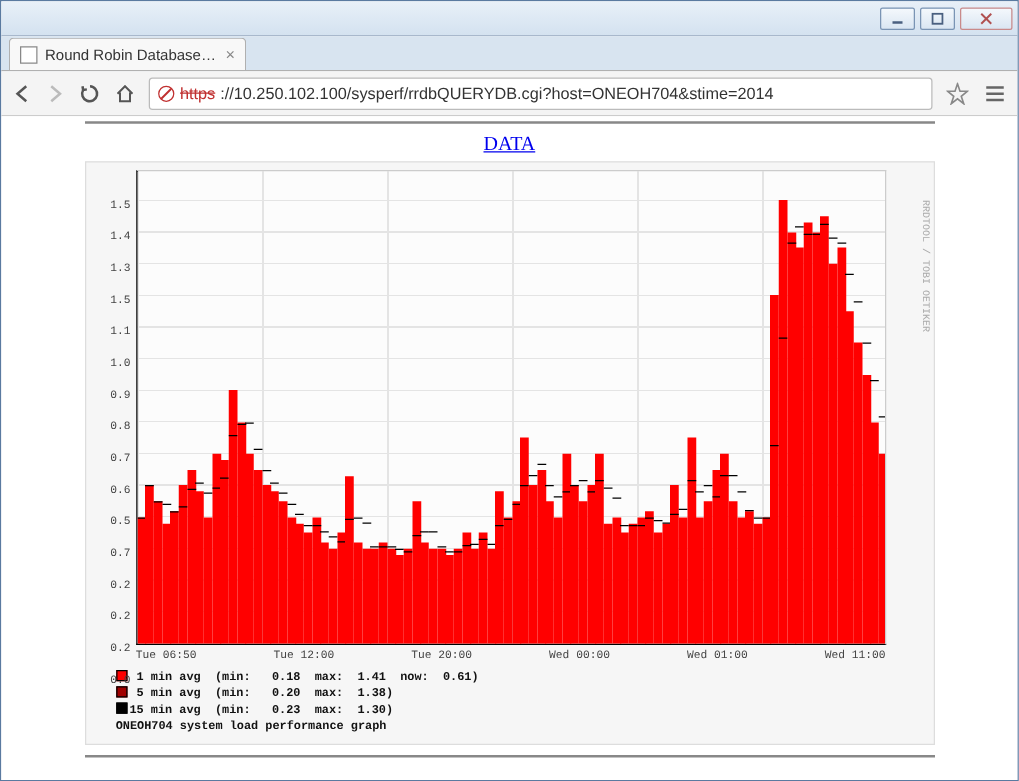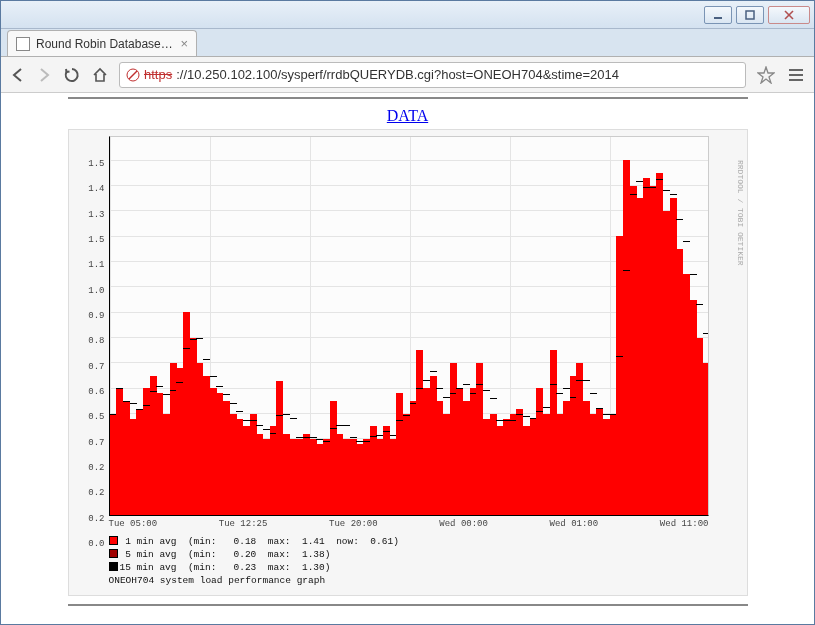--- a/index.html
+++ b/index.html
@@ -88,21 +88,21 @@
       repeating-linear-gradient(to right, #e4e4e4 0, #e4e4e4 1px, transparent 1px, transparent 100px),
       repeating-linear-gradient(to top, #e4e4e4 0, #e4e4e4 1px, transparent 1px, transparent 25.3px),
       #fcfcfc;
     border-left: 1px solid #000; border-bottom: 1px solid #000;
     border-top: 1px solid #ccc; border-right:1px solid #ccc;
     overflow: hidden;
   }
   .area-red { position:absolute; bottom:0; background:#ff0000; }
   .line-dark { position:absolute; bottom:0; border-top:1px solid #000; background:transparent; }
   .x-axis { margin-left:34px; width:600px; display:flex; justify-content:space-between; font-size:9px; color:#444; margin-top:3px;}
-  .legend { margin-top:6px; margin-left:34px; font-size:9.5px; line-height:13px; color:#111; white-space:pre; }
+  .legend { margin-top:6px; margin-left:18px; font-size:9.5px; line-height:13px; color:#111; white-space:pre;font-weight:bold; }
   .sw { display:inline-block; width:9px; height:9px; margin-right:2px; vertical-align:-1px; border:1px solid #000;}
   .sw.red { background:#f00; }
   .sw.dred { background:#a00000; }
   .sw.blk { background:#000; }
   .hr-bot { border-top: 2px solid #888; margin-top: 8px; }
   .watermark {
     position:absolute; right:2px; top:30px;
     writing-mode: vertical-rl; font-size:8px; color:#aaa;
   }
   .red-arrow {
@@ -426,22 +426,22 @@
             <div class="line-dark" style="left: 573.333px; width: 7.16667px; height: 274.444px;"></div>
             <div class="area-red" style="left: 580px; width: 7.16667px; height: 215.333px;"></div>
             <div class="line-dark" style="left: 580px; width: 7.16667px; height: 240.667px;"></div>
             <div class="area-red" style="left: 586.667px; width: 7.16667px; height: 177.333px;"></div>
             <div class="line-dark" style="left: 586.667px; width: 7.16667px; height: 211.111px;"></div>
             <div class="area-red" style="left: 593.333px; width: 7.16667px; height: 152px;"></div>
             <div class="line-dark" style="left: 593.333px; width: 7.16667px; height: 181.556px;"></div>
           </div>
       </div>
       <div class="x-axis" id="x-axis">
-          <span>Tue 05:00</span>
-          <span>Tue 12:25</span>
+          <span>Tue 06:50</span>
+          <span>Tue 12:00</span>
           <span>Tue 20:00</span>
           <span>Wed 00:00</span>
           <span>Wed 01:00</span>
           <span>Wed 11:00</span>
         </div>
 
       <div class="legend"><span class="sw red"></span><span> 1 min avg  (min:   0.18  max:  1.41  now:  0.61)</span>
 <span class="sw dred"></span><span> 5 min avg  (min:   0.20  max:  1.38)</span>
 <span class="sw blk"></span><span>15 min avg  (min:   0.23  max:  1.30)</span>
 <span>ONEOH704 system load performance graph</span></div>

